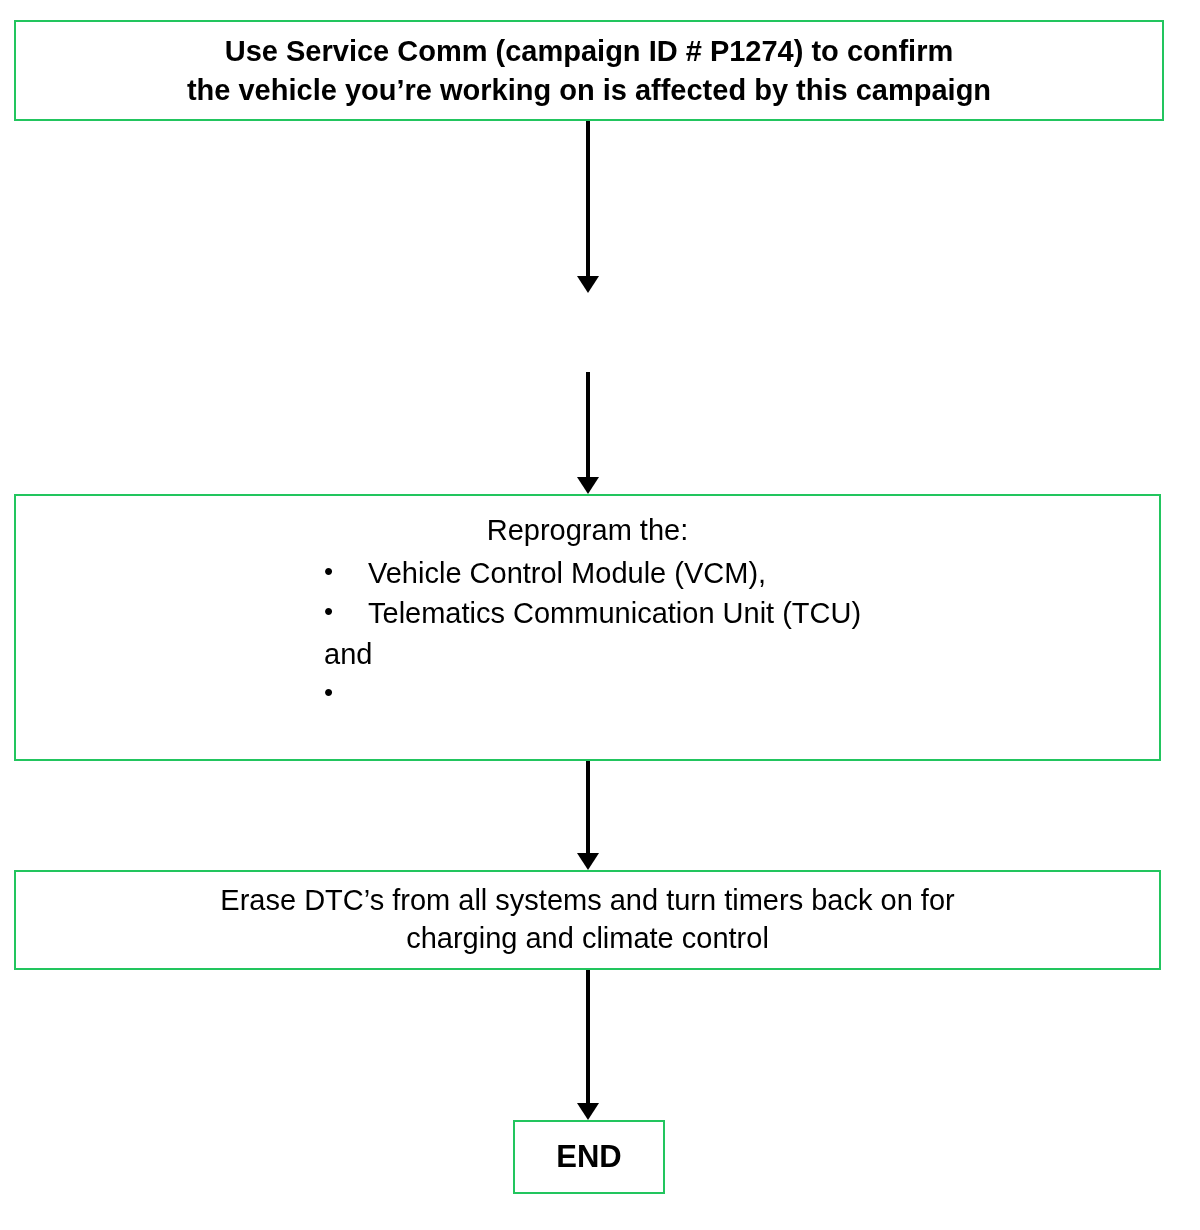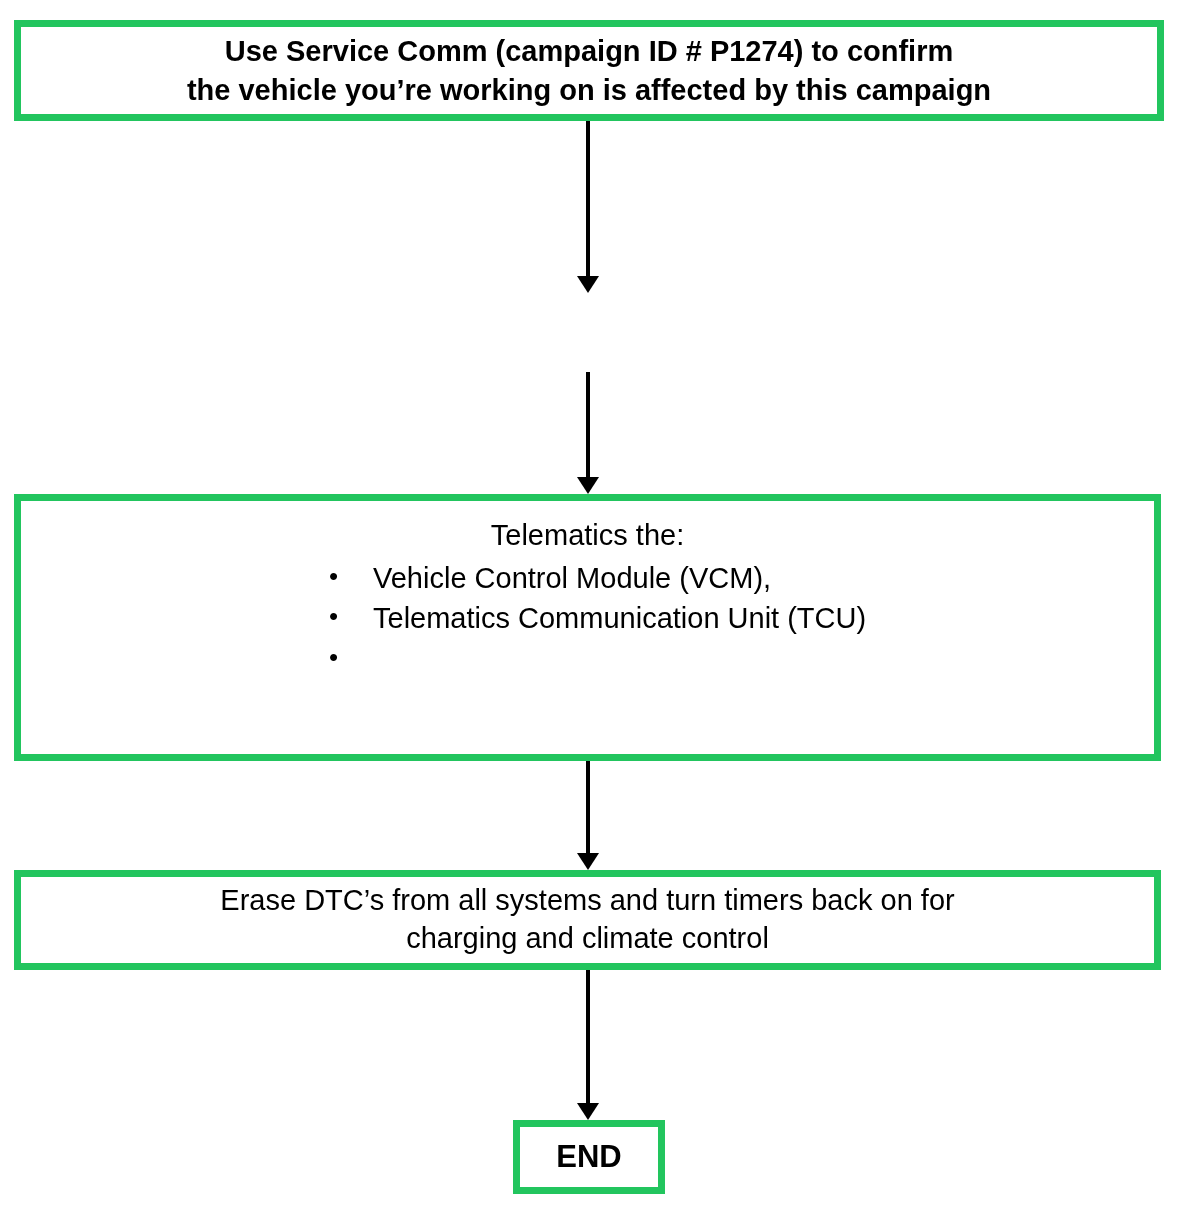--- a/index.html
+++ b/index.html
@@ -14,21 +14,21 @@
   #canvas {
     position: relative;
     width: 1200px;
     height: 1230px;
     background: #ffffff;
     overflow: hidden;
   }
   .node {
     position: absolute;
     box-sizing: border-box;
-    border: 7px solid #22c55e;
+    border: 2px solid #22c55e;
     background: #ffffff;
     display: flex;
     align-items: center;
     justify-content: center;
   }
   .node-text {
     text-align: center;
     line-height: 1.28;
     font-size: 30px;
     white-space: pre-line;
@@ -175,33 +175,34 @@
   </div>
 
 
   <div class="connector" id="conn-2">
     <div class="conn-line"></div>
     <div class="conn-head"></div>
   </div>
 
   <div class="node" id="box-reprogram">
     <div class="repro-inner">
-      <div class="repro-title">Telematics the:</div>
+      <div class="repro-title">Reprogram the:</div>
       <div class="repro-list">
 
         <div class="bullet-row">
           <div class="bullet-mark">•</div>
           <div class="bullet-body">Vehicle Control Module (VCM),</div>
         </div>
 
         <div class="bullet-row">
           <div class="bullet-mark">•</div>
           <div class="bullet-body">Telematics Communication Unit (TCU)</div>
         </div>
 
+        <div class="plain-row">and</div>
 
         <div class="bullet-row">
           <div class="bullet-mark">•</div>
         </div>
 
       </div>
     </div>
   </div>
 
   <div class="connector" id="conn-3">

